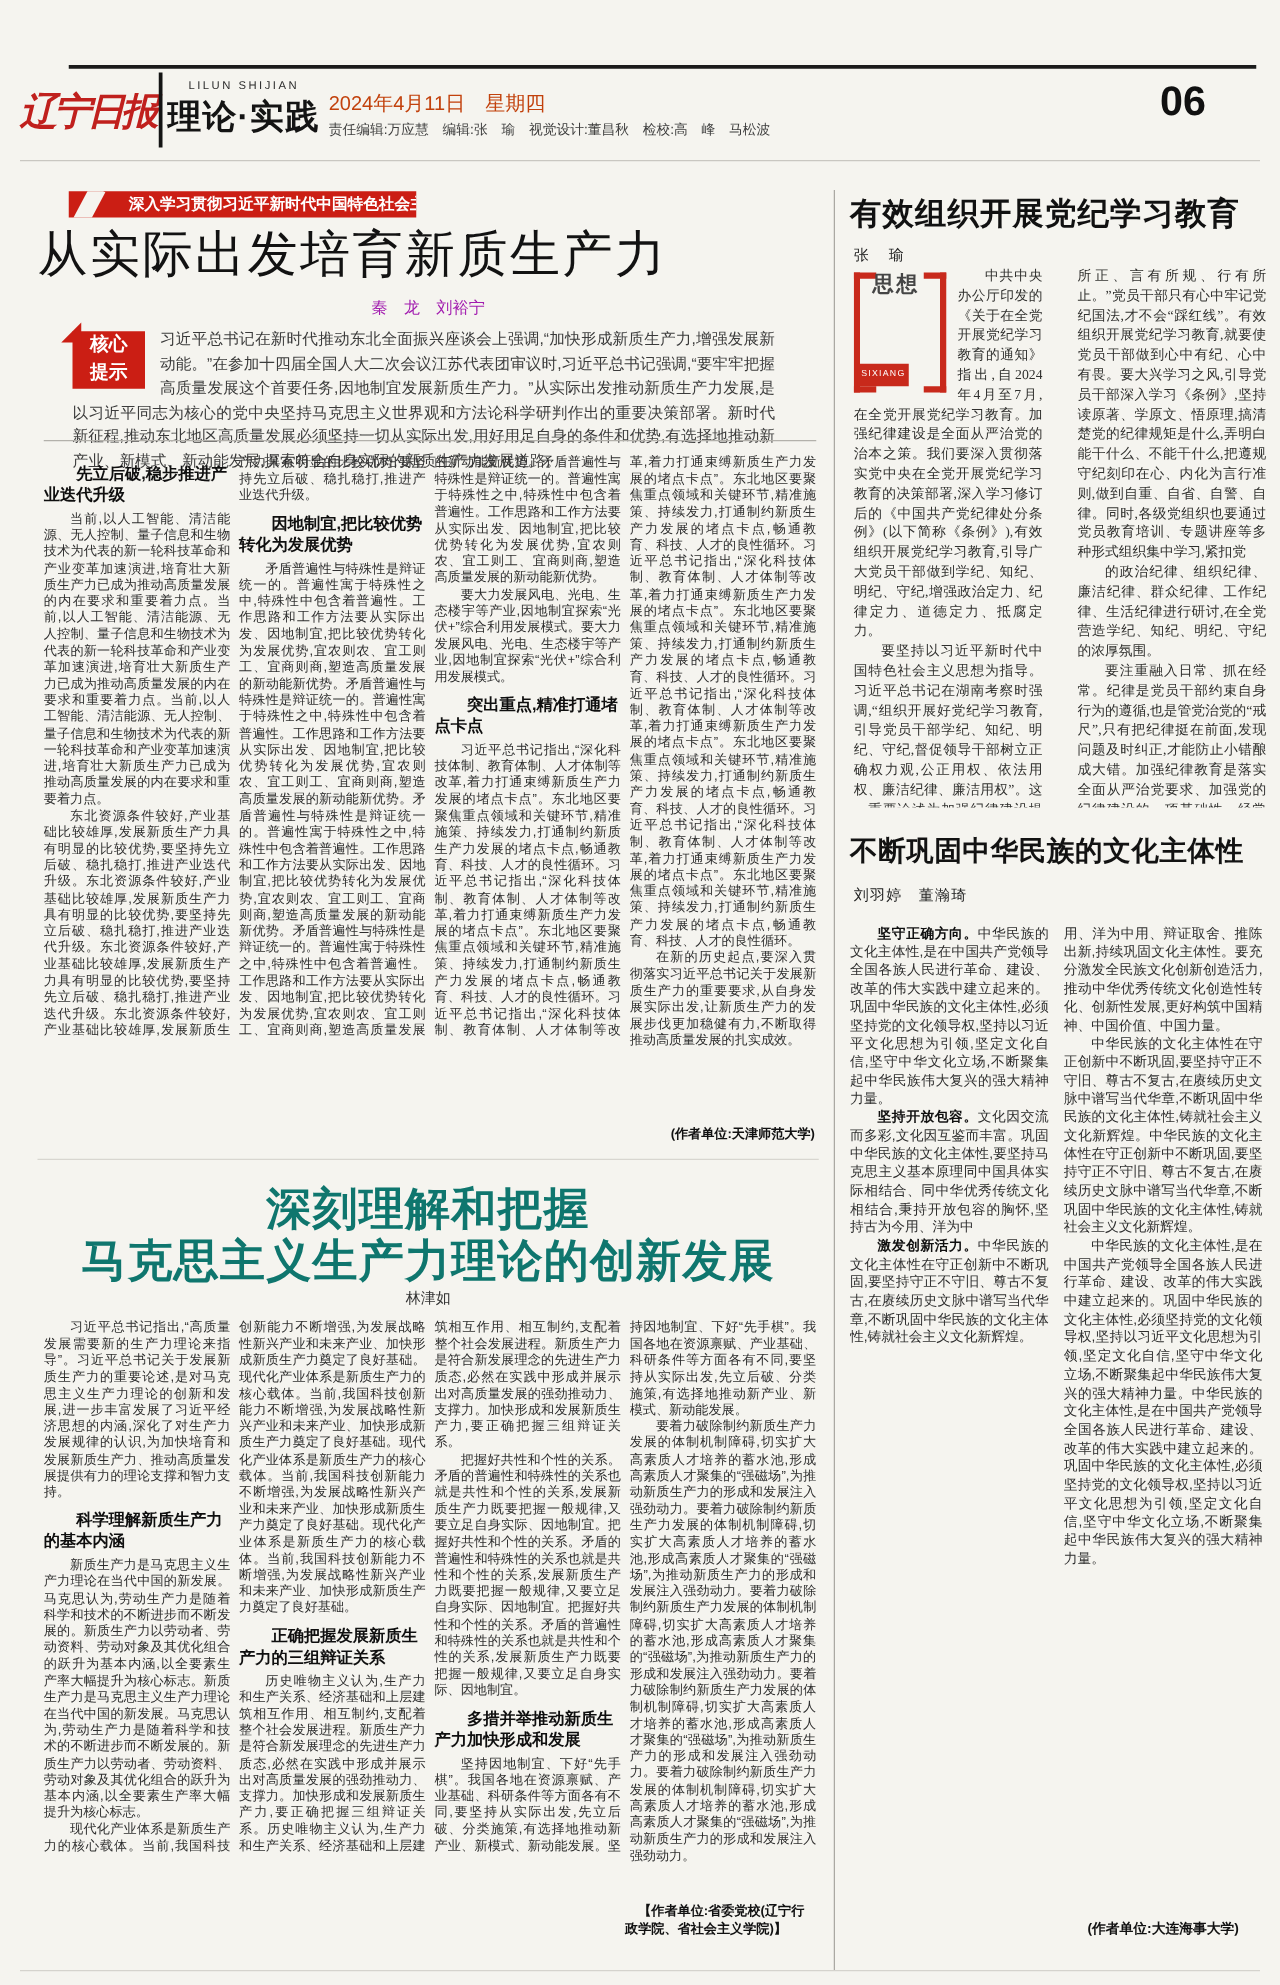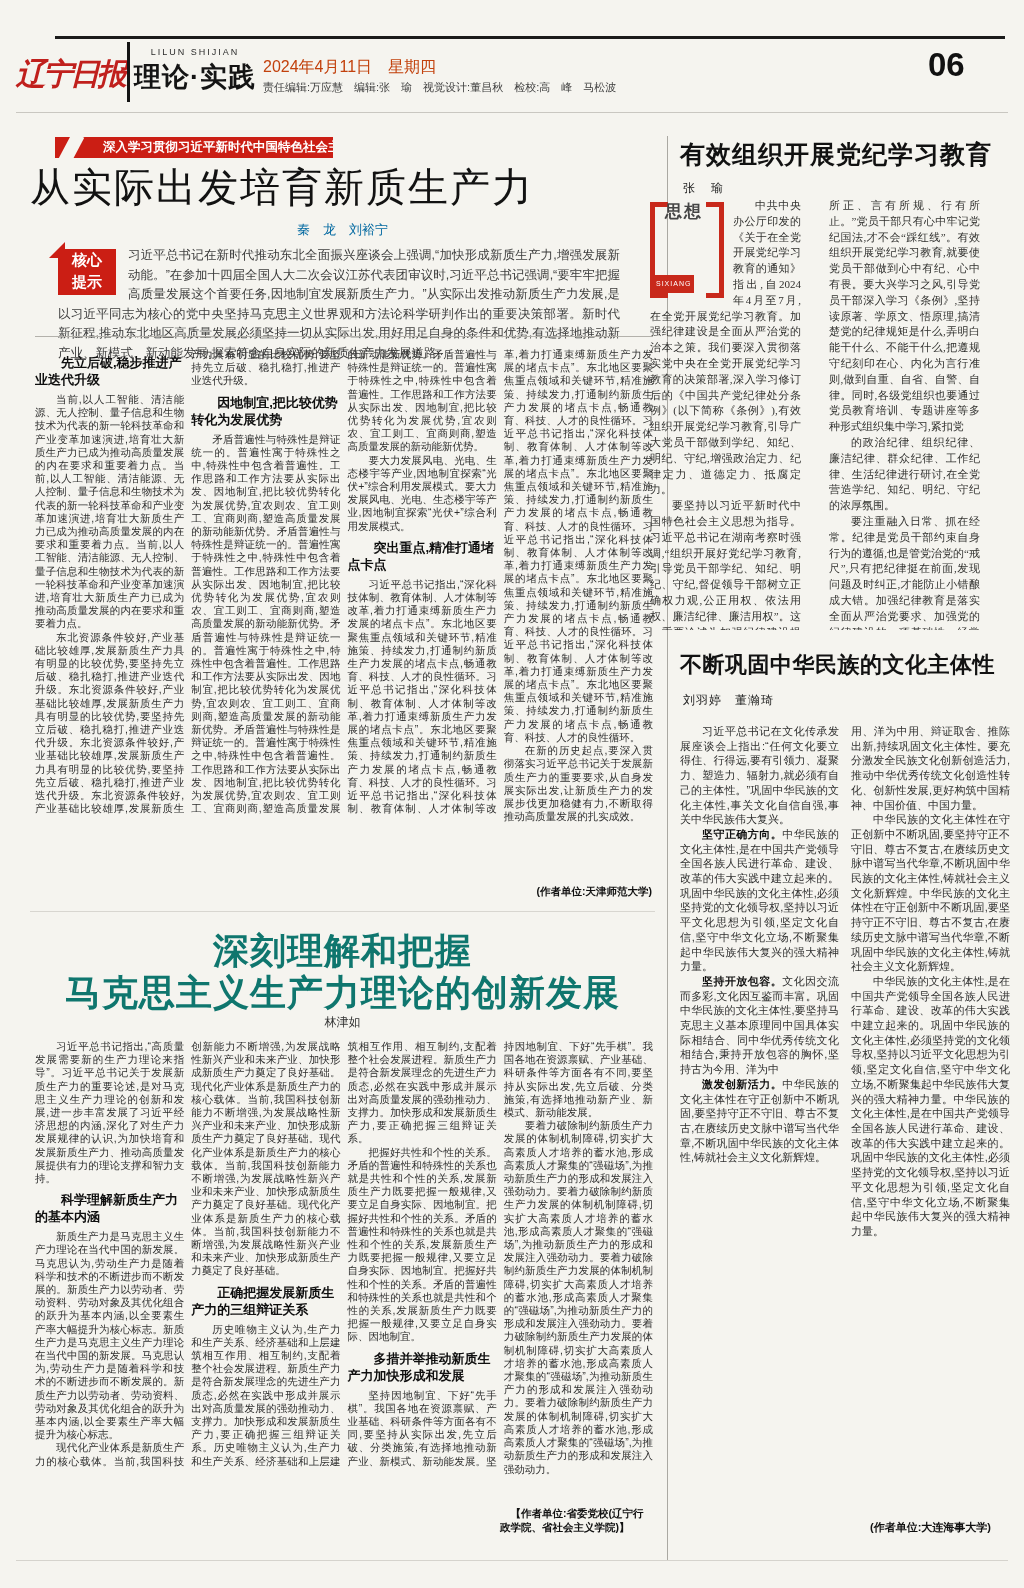--- a/index.html
+++ b/index.html
@@ -2,21 +2,21 @@
 <html><head>
 <meta charset="utf-8">
 <style>
   html,body{margin:0;padding:0;}
   body{
     width:1024px;height:1588px;position:relative;
     background:#f5f4ef;
     font-family:"Liberation Sans",sans-serif;
     color:#2d2d2d;overflow:hidden;
   }
-  .abs{position:absolute;}
+  .abs{position:absolute;margin-top:16px;}
   
   .top-rule{left:55px;top:36px;width:950px;height:3px;background:#1b1b1b;}
   .masthead{left:16px;top:46px;width:108px;height:56px;
     font-family:"Liberation Serif",serif;font-style:italic;font-weight:bold;
     font-size:30px;line-height:56px;color:#c0201d;letter-spacing:-3px;white-space:nowrap;}
   .head-divider{left:127px;top:42px;width:3px;height:60px;background:#141414;}
   .section-en{left:132px;top:47px;width:126px;text-align:center;
     font-size:9px;letter-spacing:2px;color:#2b2b2b;}
   .section-cn{left:130px;top:59px;width:130px;text-align:center;
     font-size:27px;font-weight:900;color:#141414;letter-spacing:1px;}
@@ -24,21 +24,21 @@
   .head-credits{left:263px;top:80px;font-size:11px;color:#3d3d3d;}
   .page-no{left:928px;top:46px;font-size:33px;font-weight:800;color:#111;}
   .head-rule{left:16px;top:112px;width:992px;height:1px;background:#c9c7c1;}
   
   .banner{left:55px;top:137px;width:278px;height:21px;background:#cb1e14;color:#fff;
     font-size:12.5px;font-weight:bold;line-height:21px;padding-left:48px;
     box-sizing:border-box;overflow:hidden;white-space:nowrap;}
   .banner i{position:absolute;left:10px;top:-4px;width:13px;height:30px;background:#f5f4ef;transform:rotate(28deg);}
   .title1{left:30px;top:160px;width:625px;text-align:left;font-size:40px;
     font-weight:400;letter-spacing:2px;color:#121212;white-space:nowrap;}
-  .byline1{left:30px;top:221px;width:625px;text-align:center;font-size:13px;color:#0369a1;}
+  .byline1{left:30px;top:221px;width:625px;text-align:center;font-size:13px;color:#a21caf;}
   .lead{left:58px;top:246px;width:562px;font-size:12.5px;line-height:19.5px;
     text-align:justify;color:#3b3b3b;}
   .coretip{float:left;width:58px;height:46px;background:#cb1e14;color:#fff;
     font-size:15px;font-weight:bold;line-height:22px;text-align:center;
     margin:3px 12px 2px 0;position:relative;}
   .coretip i{position:absolute;left:-9px;top:-7px;border-style:solid;
     border-width:0 0 16px 16px;border-color:transparent transparent #cb1e14 transparent;}
   .lead-rule{left:35px;top:336px;width:618px;height:1px;background:#b3b1ab;}
   .body4{column-count:4;column-gap:7px;height:552px;overflow:hidden;
     font-size:10.5px;line-height:13.2px;text-align:justify;color:#2e2e2e;}
@@ -55,21 +55,21 @@
   .byline2{left:30px;top:1014px;width:625px;text-align:center;font-size:12px;color:#333;}
   .a2body{left:35px;top:1040px;width:618px;}
   .body4b{column-count:4;column-gap:7px;height:515px;overflow:hidden;
     font-size:10.5px;line-height:13.2px;text-align:justify;color:#2e2e2e;}
   .a2author{left:500px;top:1506px;width:152px;text-align:left;text-indent:1em;}
   
   .v-rule{left:667px;top:136px;width:1px;height:1424px;background:#aaa8a2;}
   .titleA{left:680px;top:138px;width:330px;font-family:"Liberation Serif",serif;
     font-size:25px;font-weight:bold;letter-spacing:1px;color:#111;white-space:nowrap;}
   .authorA{left:683px;top:180px;font-size:12px;color:#222;letter-spacing:2px;}
-  .bodyA{left:650px;top:198px;width:330px;height:432px;display:flex;gap:28px;}
+  .bodyA{left:683px;top:198px;width:330px;height:432px;display:flex;gap:28px;}
   .bodyA .ncol{width:159px;height:432px;overflow:hidden;
     font-family:"Liberation Serif",serif;font-size:11px;line-height:15.8px;
     text-align:justify;color:#30302e;}
   .sixiang{float:left;position:relative;width:74px;height:96px;margin:4px 9px 2px 0;}
   .sixiang .br-l{position:absolute;left:0;top:0;bottom:0;width:13px;
     border:5px solid #c8291b;border-right:none;}
   .sixiang .br-r{position:absolute;right:0;top:0;bottom:0;width:13px;
     border:5px solid #c8291b;border-left:none;}
   .sixiang .sx-cn{position:absolute;left:15px;top:2px;font-family:"Liberation Sans",sans-serif;
     font-size:17px;font-weight:bold;color:#454545;letter-spacing:2px;}
@@ -163,21 +163,20 @@
     <p class="p">的政治纪律、组织纪律、廉洁纪律、群众纪律、工作纪律、生活纪律进行研讨,在全党营造学纪、知纪、明纪、守纪的浓厚氛围。</p>
     <p class="p">要注重融入日常、抓在经常。纪律是党员干部约束自身行为的遵循,也是管党治党的“戒尺”,只有把纪律挺在前面,发现问题及时纠正,才能防止小错酿成大错。加强纪律教育是落实全面从严治党要求、加强党的纪律建设的一项基础性、经常性工作,要推进纪律教育常态化,把纪律教育与“三会一课”、民主生活会、组织生活会、主题党日活动等结合起来,紧扣解决实际问题,务求取得实效。</p>
   </div>
 </div>
 
 <div class="abs titleB">不断巩固中华民族的文化主体性</div>
 <div class="abs bylineB">刘羽婷　董瀚琦</div>
 
 <div class="abs bodyB">
   <div class="ncol">
-    <p class="p">习近平总书记在文化传承发展座谈会上指出:“任何文化要立得住、行得远,要有引领力、凝聚力、塑造力、辐射力,就必须有自己的主体性。”巩固中华民族的文化主体性,事关文化自信自强,事关中华民族伟大复兴。</p>
     <p class="p"><b class="lead-in">坚守正确方向。</b><span>中华民族的文化主体性,是在中国共产党领导全国各族人民进行革命、建设、改革的伟大实践中建立起来的。巩固中华民族的文化主体性,必须坚持党的文化领导权,坚持以习近平文化思想为引领,坚定文化自信,坚守中华文化立场,不断聚集起中华民族伟大复兴的强大精神力量。</span></p>
     <p class="p"><b class="lead-in">坚持开放包容。</b><span>文化因交流而多彩,文化因互鉴而丰富。巩固中华民族的文化主体性,要坚持马克思主义基本原理同中国具体实际相结合、同中华优秀传统文化相结合,秉持开放包容的胸怀,坚持古为今用、洋为中</span></p>
     <p class="p"><b class="lead-in">激发创新活力。</b><span>中华民族的文化主体性在守正创新中不断巩固,要坚持守正不守旧、尊古不复古,在赓续历史文脉中谱写当代华章,不断巩固中华民族的文化主体性,铸就社会主义文化新辉煌。</span></p>
   </div>
   <div class="ncol">
     <p class="p" style="text-indent:0;">用、洋为中用、辩证取舍、推陈出新,持续巩固文化主体性。要充分激发全民族文化创新创造活力,推动中华优秀传统文化创造性转化、创新性发展,更好构筑中国精神、中国价值、中国力量。</p>
     <p class="p">中华民族的文化主体性在守正创新中不断巩固,要坚持守正不守旧、尊古不复古,在赓续历史文脉中谱写当代华章,不断巩固中华民族的文化主体性,铸就社会主义文化新辉煌。中华民族的文化主体性在守正创新中不断巩固,要坚持守正不守旧、尊古不复古,在赓续历史文脉中谱写当代华章,不断巩固中华民族的文化主体性,铸就社会主义文化新辉煌。</p>
     <p class="p">中华民族的文化主体性,是在中国共产党领导全国各族人民进行革命、建设、改革的伟大实践中建立起来的。巩固中华民族的文化主体性,必须坚持党的文化领导权,坚持以习近平文化思想为引领,坚定文化自信,坚守中华文化立场,不断聚集起中华民族伟大复兴的强大精神力量。中华民族的文化主体性,是在中国共产党领导全国各族人民进行革命、建设、改革的伟大实践中建立起来的。巩固中华民族的文化主体性,必须坚持党的文化领导权,坚持以习近平文化思想为引领,坚定文化自信,坚守中华文化立场,不断聚集起中华民族伟大复兴的强大精神力量。</p>
   </div>
 </div>

